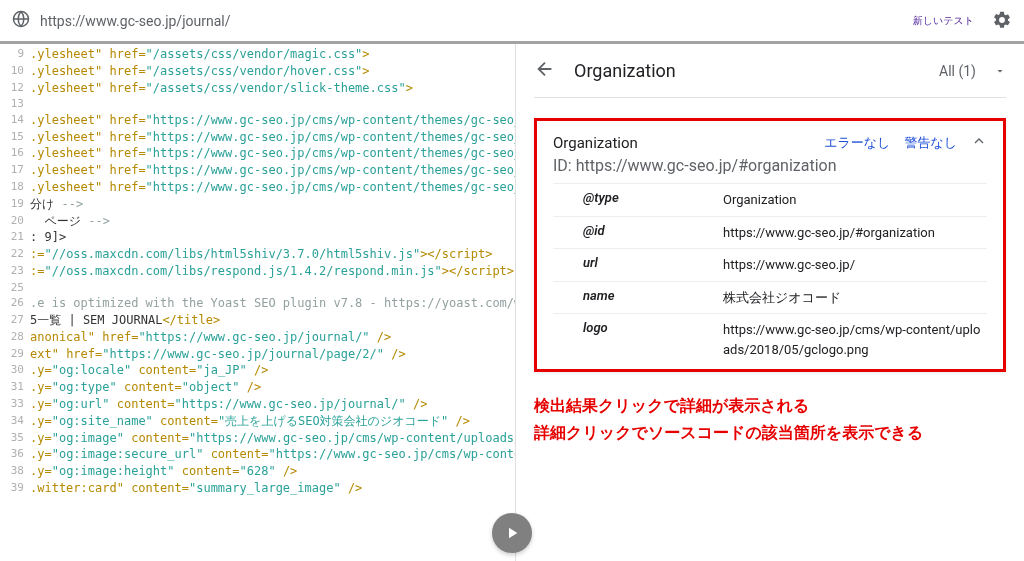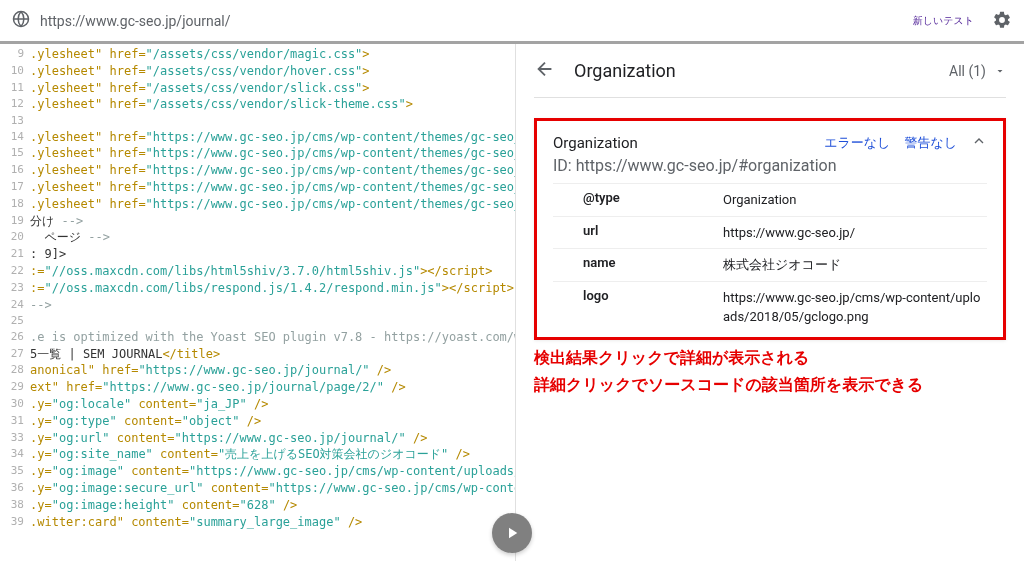--- a/index.html
+++ b/index.html
@@ -18,32 +18,32 @@
 .s-attr { color: #b58900; }
 .s-str { color: #2aa198; }
 .s-tag { color: #b58900; }
 .s-punc { color: #b58900; }
 .s-text { color: #333; }
 .s-comment { color: #93a1a1; }
 .results-panel { flex: 1; padding: 14px 18px 16px 18px; position: relative; }
 .panel-header { display: flex; align-items: center; gap: 18px; padding-bottom: 14px; border-bottom: 1px solid #e0e0e0; }
 .back-arrow { width: 22px; height: 22px; color: #5f6368; cursor: pointer; }
 .panel-title { font-size: 18px; color: #202124; flex: 1; }
-.filter-box { display: flex; align-items: center; gap: 8px; color: #5f6368; font-size: 14px; cursor: pointer; }
+.filter-box { display: flex; align-items: center; gap: 18px; color: #5f6368; font-size: 14px; cursor: pointer; }
 .chev-down { width: 12px; height: 12px; color: #5f6368; }
 .card { border: 3px solid #e60000; margin-top: 20px; padding: 12px 16px 4px 16px; box-shadow: 0 1px 3px rgba(0,0,0,0.08); }
 .card-header { display: flex; align-items: center; gap: 14px; }
 .card-title { font-size: 15px; color: #202124; flex: 1; }
 .status-text { font-size: 13px; color: #1d4ed8; }
 .card-id { font-size: 16px; color: #5f6368; margin: 4px 0 8px 0; }
 .prop-table { width: 100%; font-size: 13px; }
 .prop-row { display: flex; border-top: 1px solid #eee; padding: 6px 0; }
-.prop-key { width: 170px; padding-left: 30px; font-weight: 600; color: #202124; }
+.prop-key { width: 170px; padding-left: 30px; font-weight: 600; color: #202124; font-style: italic; }
 .prop-val { flex: 1; color: #202124; word-break: break-all; line-height: 1.5; }
-.annotation { margin-top: 4px; color: #e60000; font-size: 16px; font-weight: bold; line-height: 1.7; }
+.annotation { margin-top: 20px; color: #e60000; font-size: 16px; font-weight: bold; line-height: 1.7; }
 .play-btn { position: absolute; bottom: 8px; left: 50%; transform: translateX(-50%); width: 40px; height: 40px; border-radius: 50%; background: #808080; display: flex; align-items: center; justify-content: center; cursor: pointer; box-shadow: 0 2px 4px rgba(0,0,0,0.2); }
 .play-btn svg { width: 18px; height: 18px; fill: #fff; }
 .chev-up { width: 16px; height: 16px; color: #5f6368; }
 </style>
 </head>
 <body>
 
 <div class="header">
   <span>
     <svg class="globe-icon" viewBox="0 0 24 24" fill="none" stroke="currentColor" stroke-width="2">
@@ -60,34 +60,32 @@
         </svg>
     </span>
   </div>
 </div>
 
 <div class="main">
   <div class="code-panel">
     <div class="code-body" id="code-body">
         <div class="code-line"><span class="ln">9</span><span class="cc"><span class="s-attr">.ylesheet"</span><span class="s-attr"> href</span><span class="s-punc">=</span><span class="s-str">"/assets/css/vendor/magic.css"</span><span class="s-punc">&gt;</span></span></div>
         <div class="code-line"><span class="ln">10</span><span class="cc"><span class="s-attr">.ylesheet"</span><span class="s-attr"> href</span><span class="s-punc">=</span><span class="s-str">"/assets/css/vendor/hover.css"</span><span class="s-punc">&gt;</span></span></div>
-        <div class="code-line"><span class="ln">11</span><span class="cc"><span class="s-attr">.ylesheet"</span><span class="s-attr"> href</span><span class="s-punc">=</span><span class="s-str">"/assets/css/vendor/slick.css"</span><span class="s-punc">&gt;</span></span></div>
         <div class="code-line"><span class="ln">12</span><span class="cc"><span class="s-attr">.ylesheet"</span><span class="s-attr"> href</span><span class="s-punc">=</span><span class="s-str">"/assets/css/vendor/slick-theme.css"</span><span class="s-punc">&gt;</span></span></div>
         <div class="code-line"><span class="ln">13</span><span class="cc"></span></div>
         <div class="code-line"><span class="ln">14</span><span class="cc"><span class="s-attr">.ylesheet"</span><span class="s-attr"> href</span><span class="s-punc">=</span><span class="s-str">"https://www.gc-seo.jp/cms/wp-content/themes/gc-seo_new/assets/css</span></span></div>
         <div class="code-line"><span class="ln">15</span><span class="cc"><span class="s-attr">.ylesheet"</span><span class="s-attr"> href</span><span class="s-punc">=</span><span class="s-str">"https://www.gc-seo.jp/cms/wp-content/themes/gc-seo_new/assets/css</span></span></div>
         <div class="code-line"><span class="ln">16</span><span class="cc"><span class="s-attr">.ylesheet"</span><span class="s-attr"> href</span><span class="s-punc">=</span><span class="s-str">"https://www.gc-seo.jp/cms/wp-content/themes/gc-seo_new/assets/css</span></span></div>
         <div class="code-line"><span class="ln">17</span><span class="cc"><span class="s-attr">.ylesheet"</span><span class="s-attr"> href</span><span class="s-punc">=</span><span class="s-str">"https://www.gc-seo.jp/cms/wp-content/themes/gc-seo_new/assets/css</span></span></div>
         <div class="code-line"><span class="ln">18</span><span class="cc"><span class="s-attr">.ylesheet"</span><span class="s-attr"> href</span><span class="s-punc">=</span><span class="s-str">"https://www.gc-seo.jp/cms/wp-content/themes/gc-seo_new/assets/css</span></span></div>
         <div class="code-line"><span class="ln">19</span><span class="cc"><span class="s-text">分け </span><span class="s-comment">--&gt;</span></span></div>
         <div class="code-line"><span class="ln">20</span><span class="cc"><span class="s-text">  ページ </span><span class="s-comment">--&gt;</span></span></div>
         <div class="code-line"><span class="ln">21</span><span class="cc"><span class="s-text">: 9]&gt;</span></span></div>
         <div class="code-line"><span class="ln">22</span><span class="cc"><span class="s-attr">:=</span><span class="s-str">"//oss.maxcdn.com/libs/html5shiv/3.7.0/html5shiv.js"</span><span class="s-punc">&gt;&lt;/</span><span class="s-tag">script</span><span class="s-punc">&gt;</span></span></div>
         <div class="code-line"><span class="ln">23</span><span class="cc"><span class="s-attr">:=</span><span class="s-str">"//oss.maxcdn.com/libs/respond.js/1.4.2/respond.min.js"</span><span class="s-punc">&gt;&lt;/</span><span class="s-tag">script</span><span class="s-punc">&gt;</span></span></div>
-        <div class="code-line"><span class="ln">24</span><span class="cc"><span class="s-comment">--&gt;</span></span></div>
         <div class="code-line"><span class="ln">25</span><span class="cc"></span></div>
         <div class="code-line"><span class="ln">26</span><span class="cc"><span class="s-comment">.e is optimized with the Yoast SEO plugin v7.8 - https://yoast.com/wordpress/plugi</span></span></div>
         <div class="code-line"><span class="ln">27</span><span class="cc"><span class="s-text">5一覧 | SEM JOURNAL</span><span class="s-punc">&lt;/</span><span class="s-tag">title</span><span class="s-punc">&gt;</span></span></div>
         <div class="code-line"><span class="ln">28</span><span class="cc"><span class="s-attr">anonical"</span><span class="s-attr"> href</span><span class="s-punc">=</span><span class="s-str">"https://www.gc-seo.jp/journal/"</span><span class="s-punc"> /&gt;</span></span></div>
         <div class="code-line"><span class="ln">29</span><span class="cc"><span class="s-attr">ext"</span><span class="s-attr"> href</span><span class="s-punc">=</span><span class="s-str">"https://www.gc-seo.jp/journal/page/2/"</span><span class="s-punc"> /&gt;</span></span></div>
         <div class="code-line"><span class="ln">30</span><span class="cc"><span class="s-attr">.y=</span><span class="s-str">"og:locale"</span><span class="s-attr"> content</span><span class="s-punc">=</span><span class="s-str">"ja_JP"</span><span class="s-punc"> /&gt;</span></span></div>
         <div class="code-line"><span class="ln">31</span><span class="cc"><span class="s-attr">.y=</span><span class="s-str">"og:type"</span><span class="s-attr"> content</span><span class="s-punc">=</span><span class="s-str">"object"</span><span class="s-punc"> /&gt;</span></span></div>
         <div class="code-line"><span class="ln">33</span><span class="cc"><span class="s-attr">.y=</span><span class="s-str">"og:url"</span><span class="s-attr"> content</span><span class="s-punc">=</span><span class="s-str">"https://www.gc-seo.jp/journal/"</span><span class="s-punc"> /&gt;</span></span></div>
         <div class="code-line"><span class="ln">34</span><span class="cc"><span class="s-attr">.y=</span><span class="s-str">"og:site_name"</span><span class="s-attr"> content</span><span class="s-punc">=</span><span class="s-str">"売上を上げるSEO対策会社のジオコード"</span><span class="s-punc"> /&gt;</span></span></div>
         <div class="code-line"><span class="ln">35</span><span class="cc"><span class="s-attr">.y=</span><span class="s-str">"og:image"</span><span class="s-attr"> content</span><span class="s-punc">=</span><span class="s-str">"https://www.gc-seo.jp/cms/wp-content/uploads/2018/05/fb_thu</span></span></div>
@@ -124,20 +122,24 @@
             </svg>
         </span>
       </div>
       <div class="card-id">ID: https://www.gc-seo.jp/#organization</div>
       <div class="prop-table" id="prop-table">
           <div class="prop-row">
             <div class="prop-key">@type</div>
             <div class="prop-val">Organization</div>
           </div>
           <div class="prop-row">
+            <div class="prop-key">@id</div>
+            <div class="prop-val">https://www.gc-seo.jp/#organization</div>
+          </div>
+          <div class="prop-row">
             <div class="prop-key">url</div>
             <div class="prop-val">https://www.gc-seo.jp/</div>
           </div>
           <div class="prop-row">
             <div class="prop-key">name</div>
             <div class="prop-val">株式会社ジオコード</div>
           </div>
           <div class="prop-row">
             <div class="prop-key">logo</div>
             <div class="prop-val">https://www.gc-seo.jp/cms/wp-content/uploads/2018/05/gclogo.png</div>

